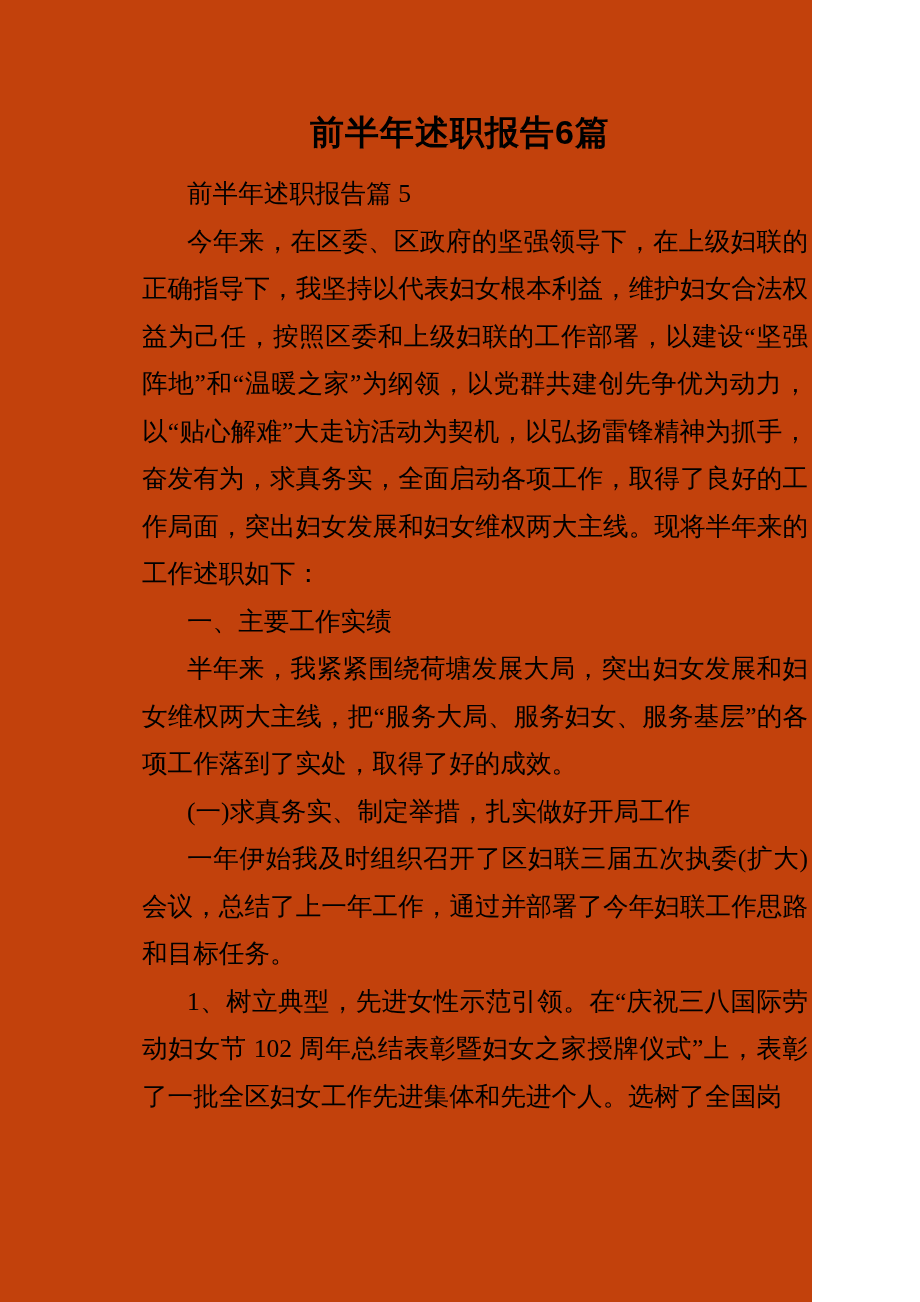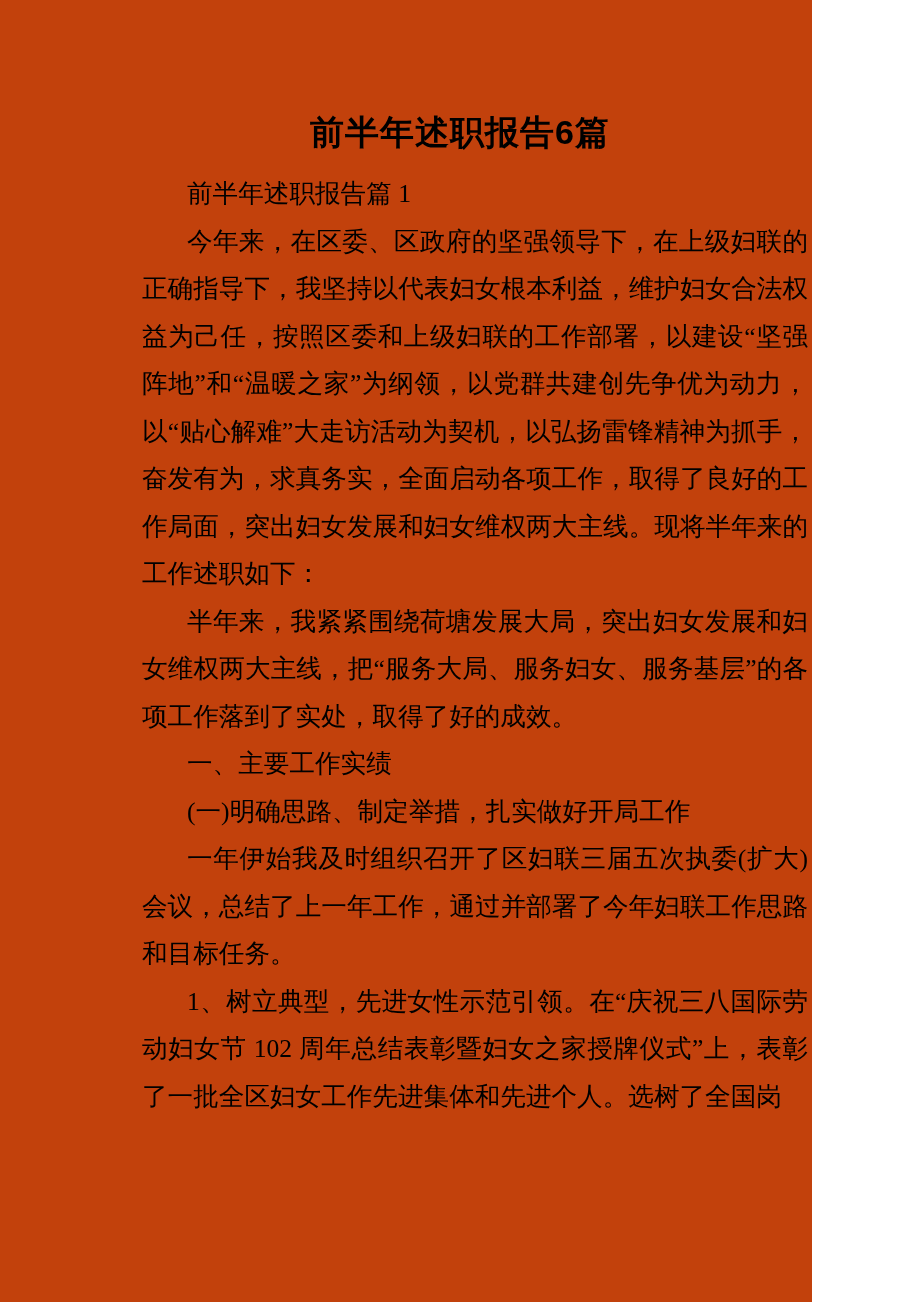--- a/index.html
+++ b/index.html
@@ -43,22 +43,22 @@
   }
 </style>
 </head>
 <body>
 
 <div class="page">
 
   <h1 class="doc-title">前半年述职报告6篇</h1>
 
   <div class="doc-body">
-    <p>前半年述职报告篇 1</p>
+    <p>前半年述职报告篇 5</p>
     <p>今年来，在区委、区政府的坚强领导下，在上级妇联的正确指导下，我坚持以代表妇女根本利益，维护妇女合法权益为己任，按照区委和上级妇联的工作部署，以建设“坚强阵地”和“温暖之家”为纲领，以党群共建创先争优为动力，以“贴心解难”大走访活动为契机，以弘扬雷锋精神为抓手，奋发有为，求真务实，全面启动各项工作，取得了良好的工作局面，突出妇女发展和妇女维权两大主线。现将半年来的工作述职如下：</p>
+    <p>一、主要工作实绩</p>
     <p>半年来，我紧紧围绕荷塘发展大局，突出妇女发展和妇女维权两大主线，把“服务大局、服务妇女、服务基层”的各项工作落到了实处，取得了好的成效。</p>
-    <p>一、主要工作实绩</p>
-    <p>(一)明确思路、制定举措，扎实做好开局工作</p>
+    <p>(一)求真务实、制定举措，扎实做好开局工作</p>
     <p>一年伊始我及时组织召开了区妇联三届五次执委(扩大)会议，总结了上一年工作，通过并部署了今年妇联工作思路和目标任务。</p>
     <p>1、树立典型，先进女性示范引领。在“庆祝三八国际劳动妇女节 102 周年总结表彰暨妇女之家授牌仪式”上，表彰了一批全区妇女工作先进集体和先进个人。选树了全国岗</p>
   </div>
 
 </div>
 
 </body></html>

